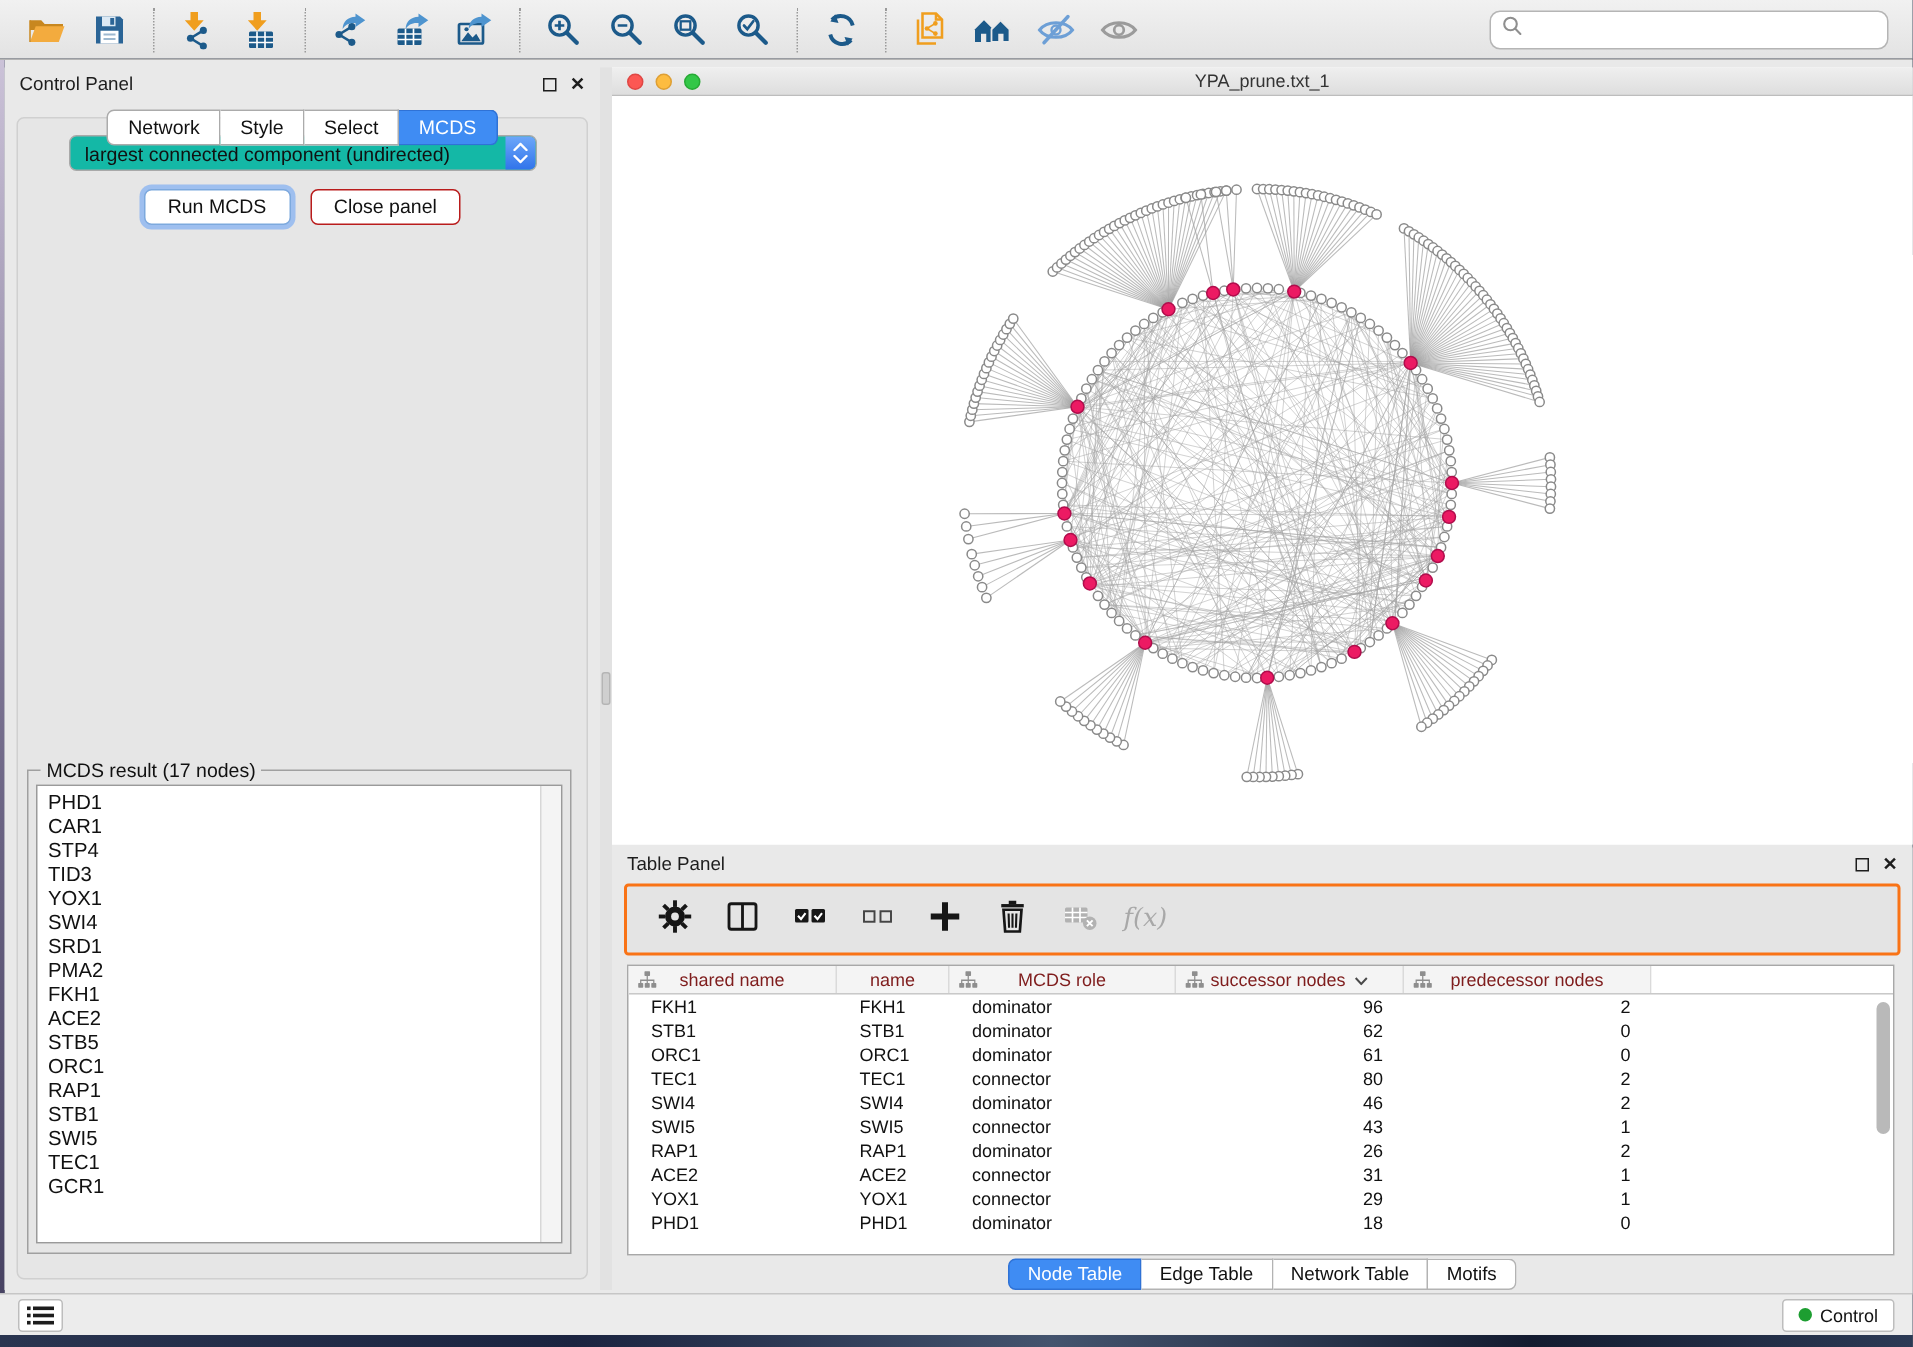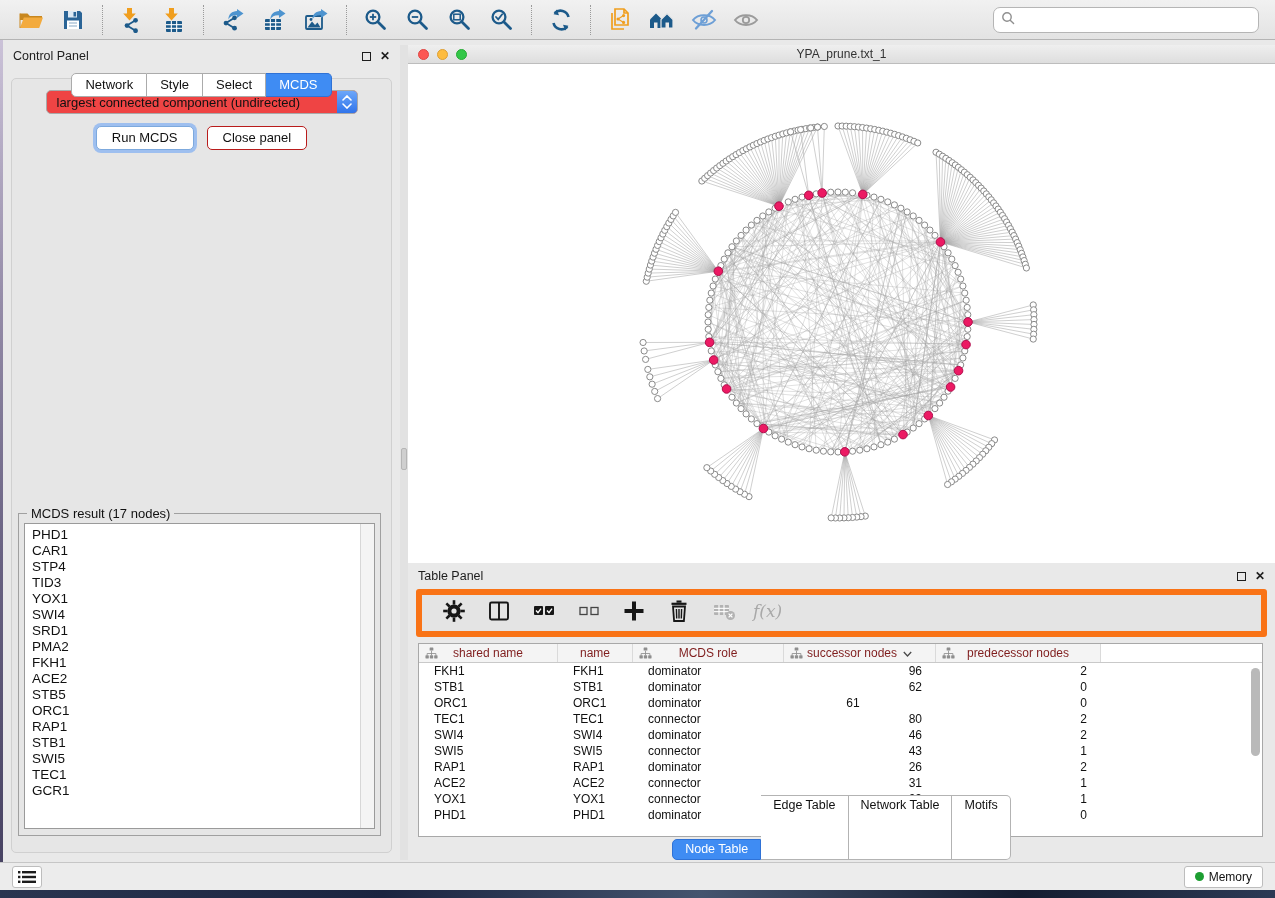--- a/index.html
+++ b/index.html
@@ -36,21 +36,21 @@
   .close-glyph { font-size:12px; font-weight:bold; color:#1d1d1d; line-height:9px; }
   .cp-tabs { position:relative; z-index:2; display:flex; justify-content:center; margin-top:6px; }
   .cp-tab { font-size:13px; padding:3px 13px 4px; background:#fff; border:1px solid #ababab;
     border-left-width:0; color:#111; cursor:default; }
   .cp-tab:first-child { border-left-width:1px; border-radius:5px 0 0 5px; }
   .cp-tab:last-child { border-radius:0 5px 5px 0; }
   .cp-tab.selected { background:#3f8cf3; border-color:#2f72d6; color:#fff; }
   .cp-body { position:absolute; left:8px; right:8px; top:33px; bottom:7px;
     background:#e6e6e6; border:1px solid #d0d0d0; border-radius:5px; }
   .opt-label { text-align:center; margin-top:22px; font-size:13.5px; color:#111; }
-  .dropdown { margin:11px auto 0; width:312px; height:24px; background:#ef4444;
+  .dropdown { margin:11px auto 0; width:312px; height:24px; background:#14b8a6;
     border:1px solid #a9a9a9; border-radius:5px; display:flex; align-items:center; overflow:hidden; }
   .dd-text { flex:1; font-size:13px; padding-left:10px; color:#111; white-space:nowrap; }
   .dd-stepper { width:20px; height:24px; background:linear-gradient(#6fa9fa,#2e72ea);
     display:flex; flex-direction:column; align-items:center; justify-content:center; gap:2px; }
   .dd-stepper svg { display:block; }
   .btn-row { display:flex; justify-content:center; gap:13px; margin-top:12px; }
   .push-btn { font-size:13px; padding:3px 15px 4px; background:#fff; border:1px solid #b91c1c;
     border-radius:5px; color:#111; cursor:default; }
   .push-btn.focused { box-shadow:0 0 0 3px rgba(110,165,245,.6); border-color:#7da9dd; }
 
@@ -75,40 +75,40 @@
   .light { width:11px; height:11px; border-radius:50%; }
   .light.red { background:#fc5753; border:1px solid #df4744; }
   .light.yellow { background:#fdbc40; border:1px solid #de9f34; }
   .light.green { background:#33c748; border:1px solid #27aa35; }
   .nw-title { text-align:center; font-size:12px; color:#333; line-height:18px; }
   .nw-canvas { position:absolute; left:0; top:19px; width:867px; height:499px; background:#fff; }
 
   
   .table-panel { position:absolute; left:408px; top:565px; width:867px; height:297px; background:#e9e9e9; }
   .tp-toolbar { position:absolute; left:8px; right:8px; top:24px; height:48px;
-    background:#e4e4e4; border:6px solid #f97316; border-radius:3px;
+    background:#e4e4e4; border:2px solid #f97316; border-radius:3px;
     display:flex; align-items:center; gap:21px; padding-left:20px; }
   .tp-tool { display:flex; align-items:center; justify-content:center; width:24px; height:24px; }
   .tp-table { position:absolute; left:10px; right:12px; top:78px; bottom:25px;
     background:#fff; border:1px solid #a8a8a8; overflow:hidden; }
   .thead { display:flex; height:19px; background:#f4f4f4; border-bottom:1px solid #c9c9c9; }
   .th { position:relative; display:flex; align-items:center; justify-content:center;
     font-size:12px; color:#7f1d1d; border-right:1px solid #dadada; }
   .th .tree-ic { position:absolute; left:6px; top:3px; }
   .th .sort-ic { margin-left:6px; }
   .tbody { position:absolute; left:0; right:14px; top:19px; bottom:0; }
   .tr { display:flex; height:16px; align-items:center; }
   .td { font-size:12px; color:#111; white-space:nowrap; overflow:hidden; }
   .td.num { text-align:right; }
   .tscroll { position:absolute; right:2px; top:24px; width:9px; height:88px;
     background:#b9b9b9; border-radius:5px; }
   .tp-tabs { position:absolute; left:0; right:0; bottom:2px; display:flex; justify-content:center; }
   .tp-tab { font-size:12.5px; padding:2px 12px 3px; background:#fff; border:1px solid #b3b3b3;
     border-left-width:0; color:#111; }
-  .tp-tab:first-child { border-left-width:1px; border-radius:5px 0 0 5px;margin-top:44px; }
+  .tp-tab:first-child { border-left-width:1px; border-radius:5px 0 0 5px; }
   .tp-tab:last-child { border-radius:0 5px 5px 0; }
   .tp-tab.selected { background:#3f8cf3; border-color:#2f72d6; color:#fff; }
 
   
   .status-bar { position:absolute; left:0; top:862px; width:1275px; height:28px;
     background:#ececec; border-top:1px solid #c6c6c6; display:flex; align-items:center; padding:0 12px; }
   .sb-btn { height:22px; background:#fff; border:1px solid #bdbdbd; border-radius:3px;
     display:flex; align-items:center; justify-content:center; padding:0 5px; }
   .memory-btn { margin-left:auto; gap:5px; padding:0 10px; font-size:12px; color:#111; }
   .mem-dot { width:9px; height:9px; border-radius:50%; background:#1d9e31; }
@@ -1321,21 +1321,21 @@
             <div class="td" style="width: 139px; padding: 0px 0px 0px 15px;">STB1</div>
             <div class="td" style="width: 75px; padding: 0px 0px 0px 15px;">STB1</div>
             <div class="td" style="width: 151px; padding: 0px 0px 0px 15px;">dominator</div>
             <div class="td num" style="width: 152px; padding: 0px 14px 0px 0px;">62</div>
             <div class="td num" style="width: 165px; padding: 0px 14px 0px 0px;">0</div>
           </div>
           <div class="tr">
             <div class="td" style="width: 139px; padding: 0px 0px 0px 15px;">ORC1</div>
             <div class="td" style="width: 75px; padding: 0px 0px 0px 15px;">ORC1</div>
             <div class="td" style="width: 151px; padding: 0px 0px 0px 15px;">dominator</div>
-            <div class="td num" style="width: 152px; padding: 0px 14px 0px 0px; text-align: center;">61</div>
+            <div class="td num" style="width: 152px; padding: 0px 14px 0px 0px;">61</div>
             <div class="td num" style="width: 165px; padding: 0px 14px 0px 0px;">0</div>
           </div>
           <div class="tr">
             <div class="td" style="width: 139px; padding: 0px 0px 0px 15px;">TEC1</div>
             <div class="td" style="width: 75px; padding: 0px 0px 0px 15px;">TEC1</div>
             <div class="td" style="width: 151px; padding: 0px 0px 0px 15px;">connector</div>
             <div class="td num" style="width: 152px; padding: 0px 14px 0px 0px;">80</div>
             <div class="td num" style="width: 165px; padding: 0px 14px 0px 0px;">2</div>
           </div>
           <div class="tr">
@@ -1399,17 +1399,17 @@
             <rect x="4" y="1" width="14" height="2.4"></rect>
             <rect x="0" y="5.8" width="2.4" height="2.4"></rect>
             <rect x="4" y="5.8" width="14" height="2.4"></rect>
             <rect x="0" y="10.6" width="2.4" height="2.4"></rect>
             <rect x="4" y="10.6" width="14" height="2.4"></rect>
           </g>
       </svg>
     </div>
     <div class="sb-btn memory-btn">
       <span class="mem-dot"></span>
-      <span>Memory</span>
+      <span>Control</span>
     </div>
   </div>
 
 </div>
 
 </body></html>

